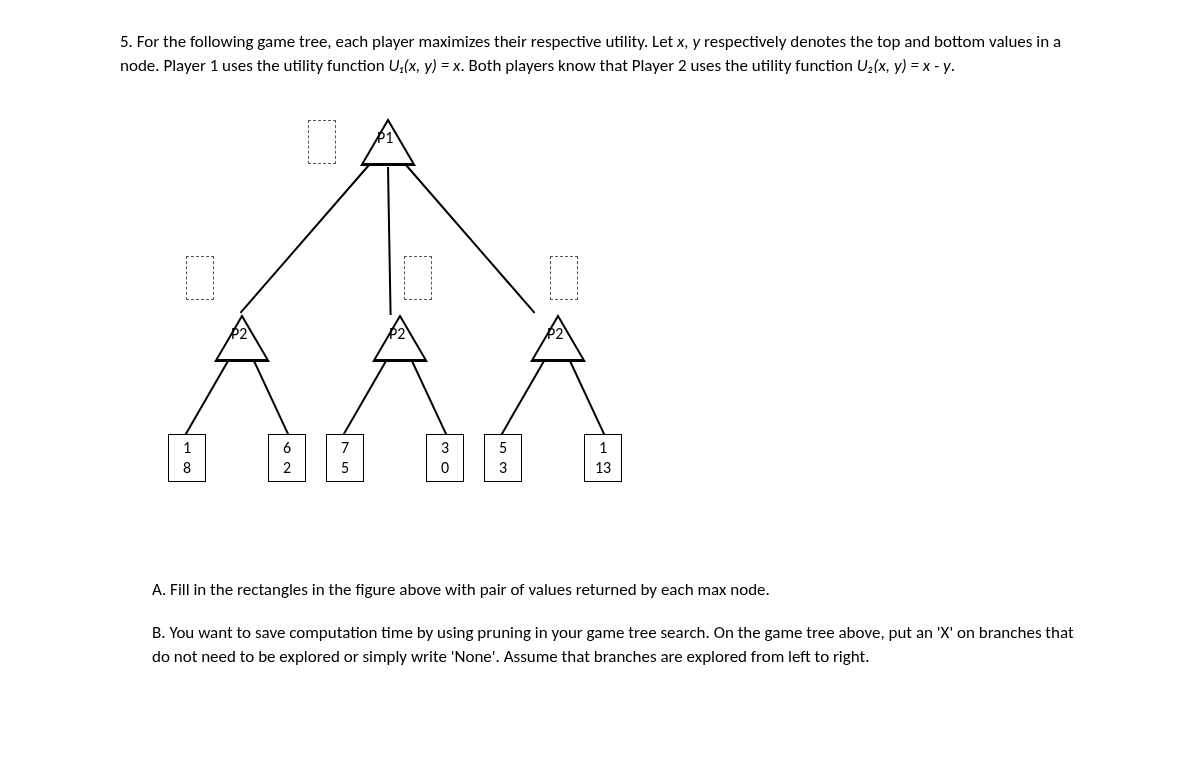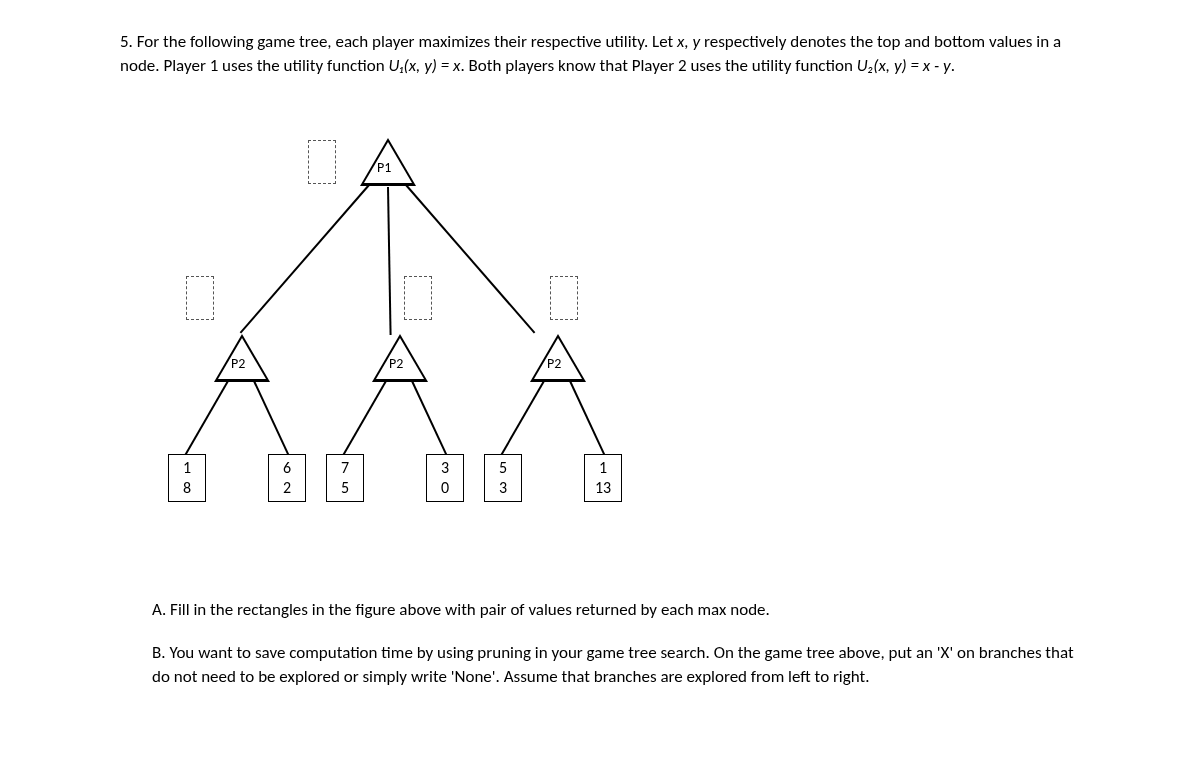--- a/index.html
+++ b/index.html
@@ -5,21 +5,21 @@
   body {
     font-family: Calibri, Arial, sans-serif;
     font-size: 17px;
     color: #000;
     background: #fff;
     margin: 0;
     padding: 30px 120px;
     line-height: 1.4;
   }
   .problem-text {
-    margin-bottom: 60px;
+    margin-bottom: 40px;
   }
   .italic { font-style: italic; }
   .tree-container {
     position: relative;
     width: 600px;
     height: 420px;
     margin: 0 auto 40px 30px;
   }
   .triangle {
     position: absolute;
@@ -35,23 +35,23 @@
     top: 4px;
     left: -24px;
     width: 0;
     height: 0;
     border-left: 24px solid transparent;
     border-right: 24px solid transparent;
     border-bottom: 41px solid #fff;
   }
   .tri-label {
     position: absolute;
-    top: 20px;
+    top: 9px;
     left: -11px;
-    font-size: 14px;
+    font-size: 16px;
     z-index: 2;
   }
   .dashed-box {
     position: absolute;
     border: 1.5px dashed #555;
     background: #fff;
     width: 26px;
     height: 42px;
   }
   .leaf-box {

